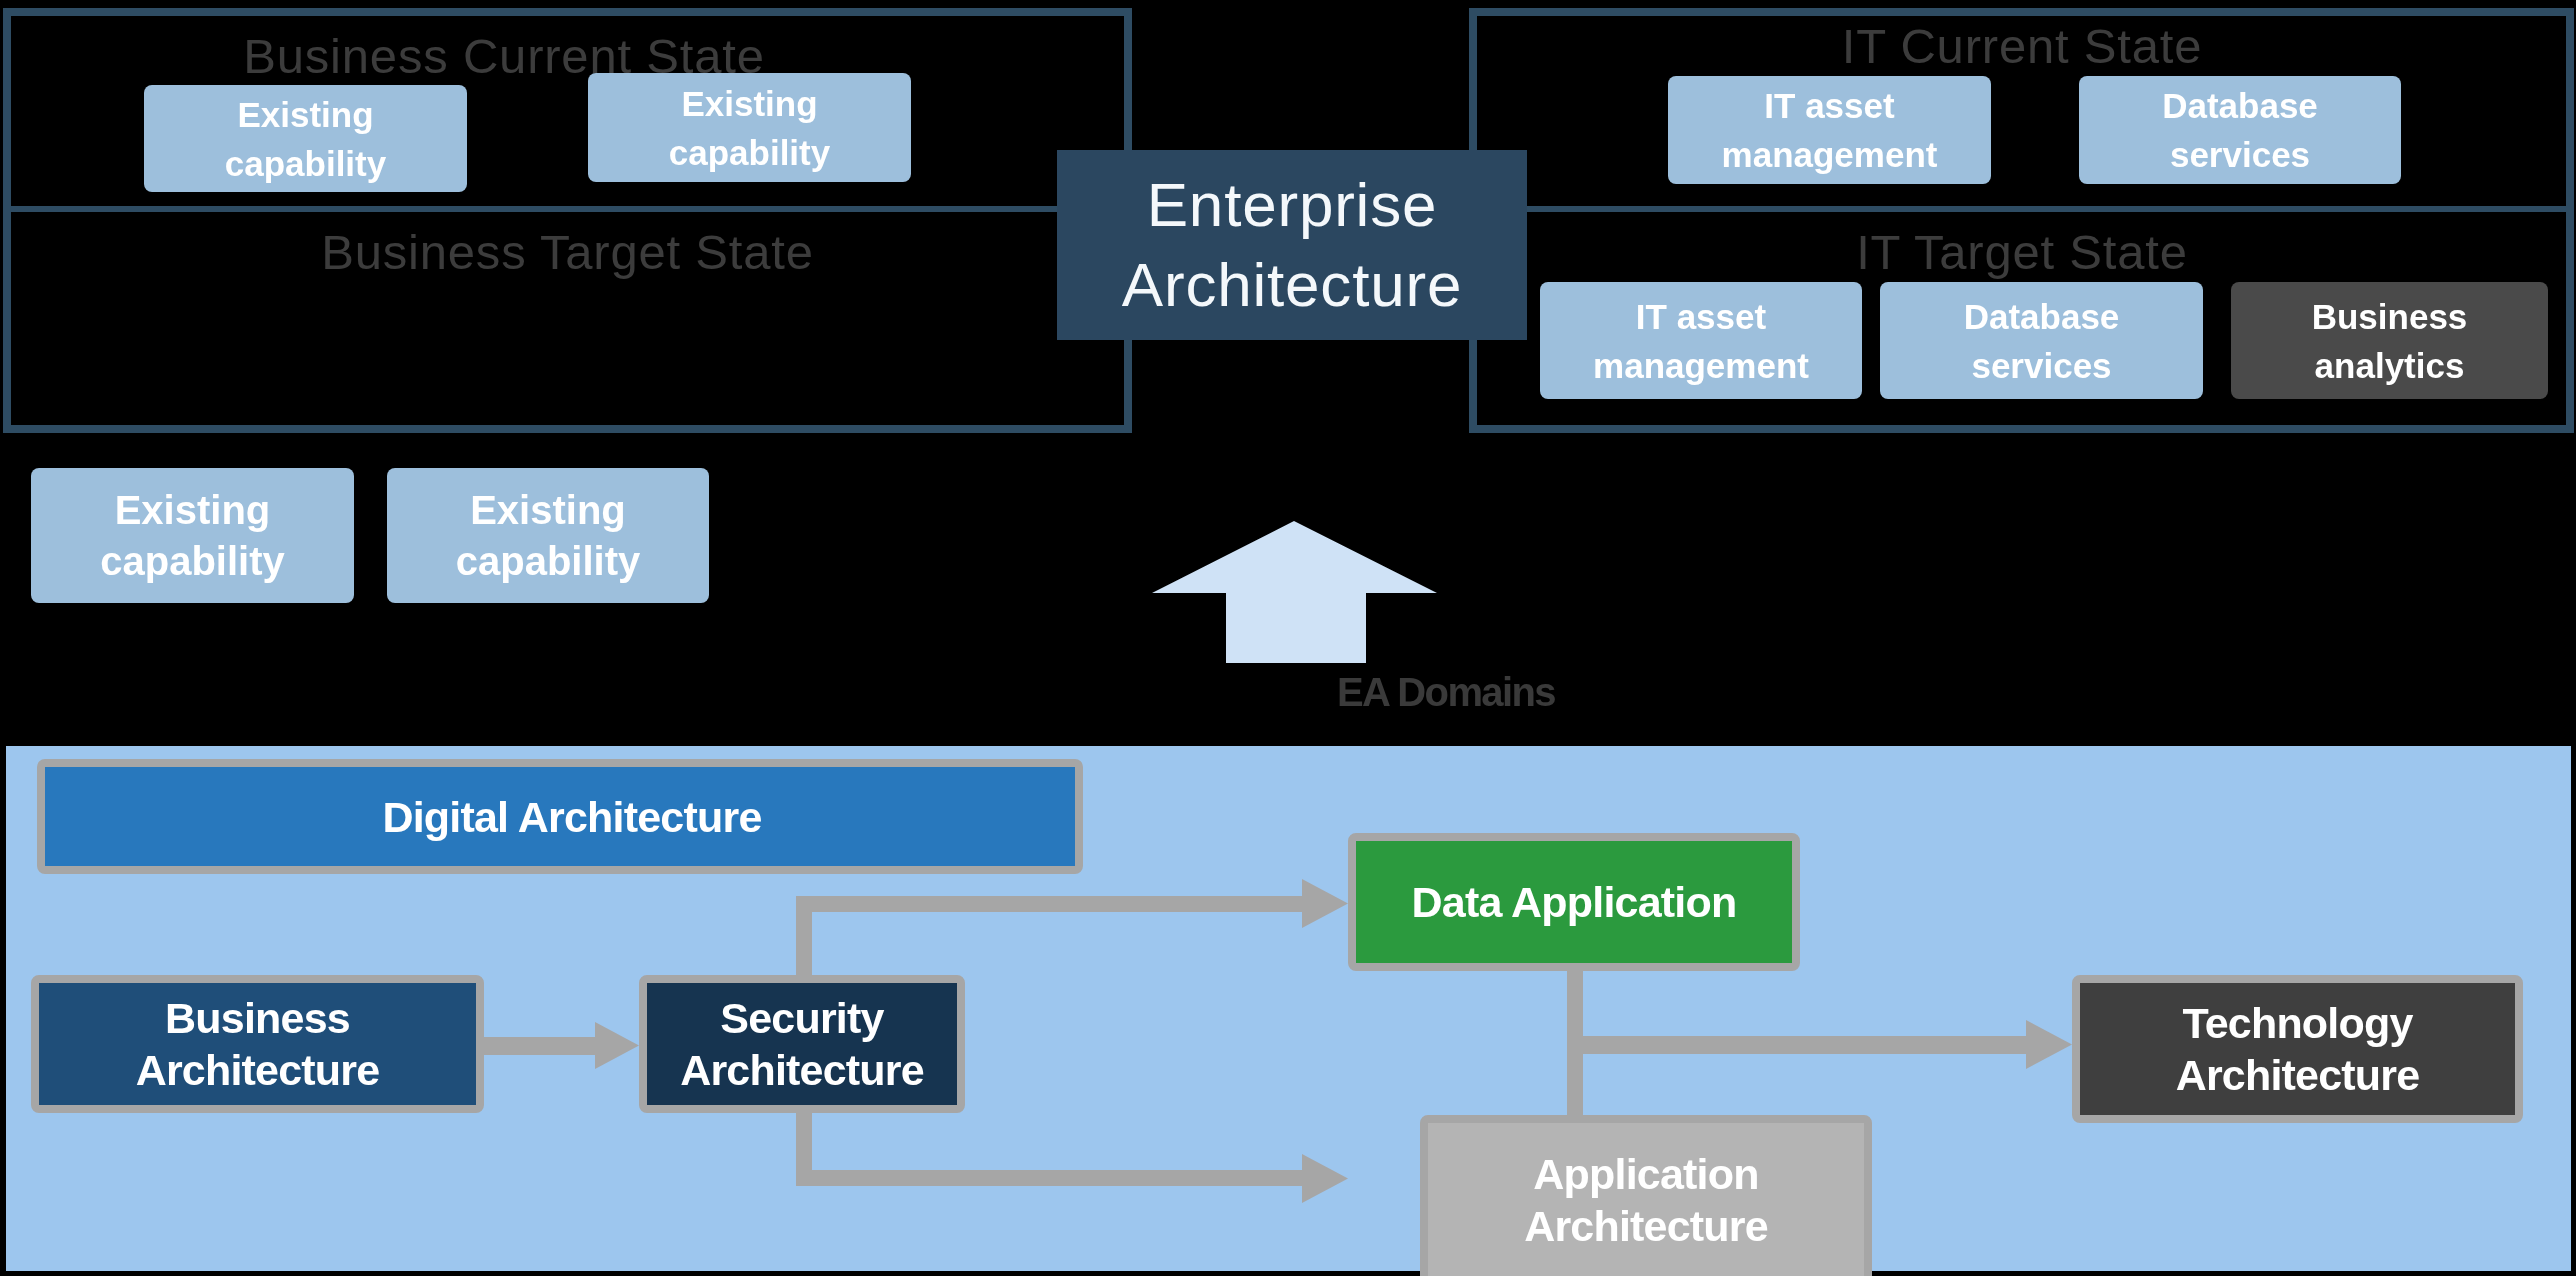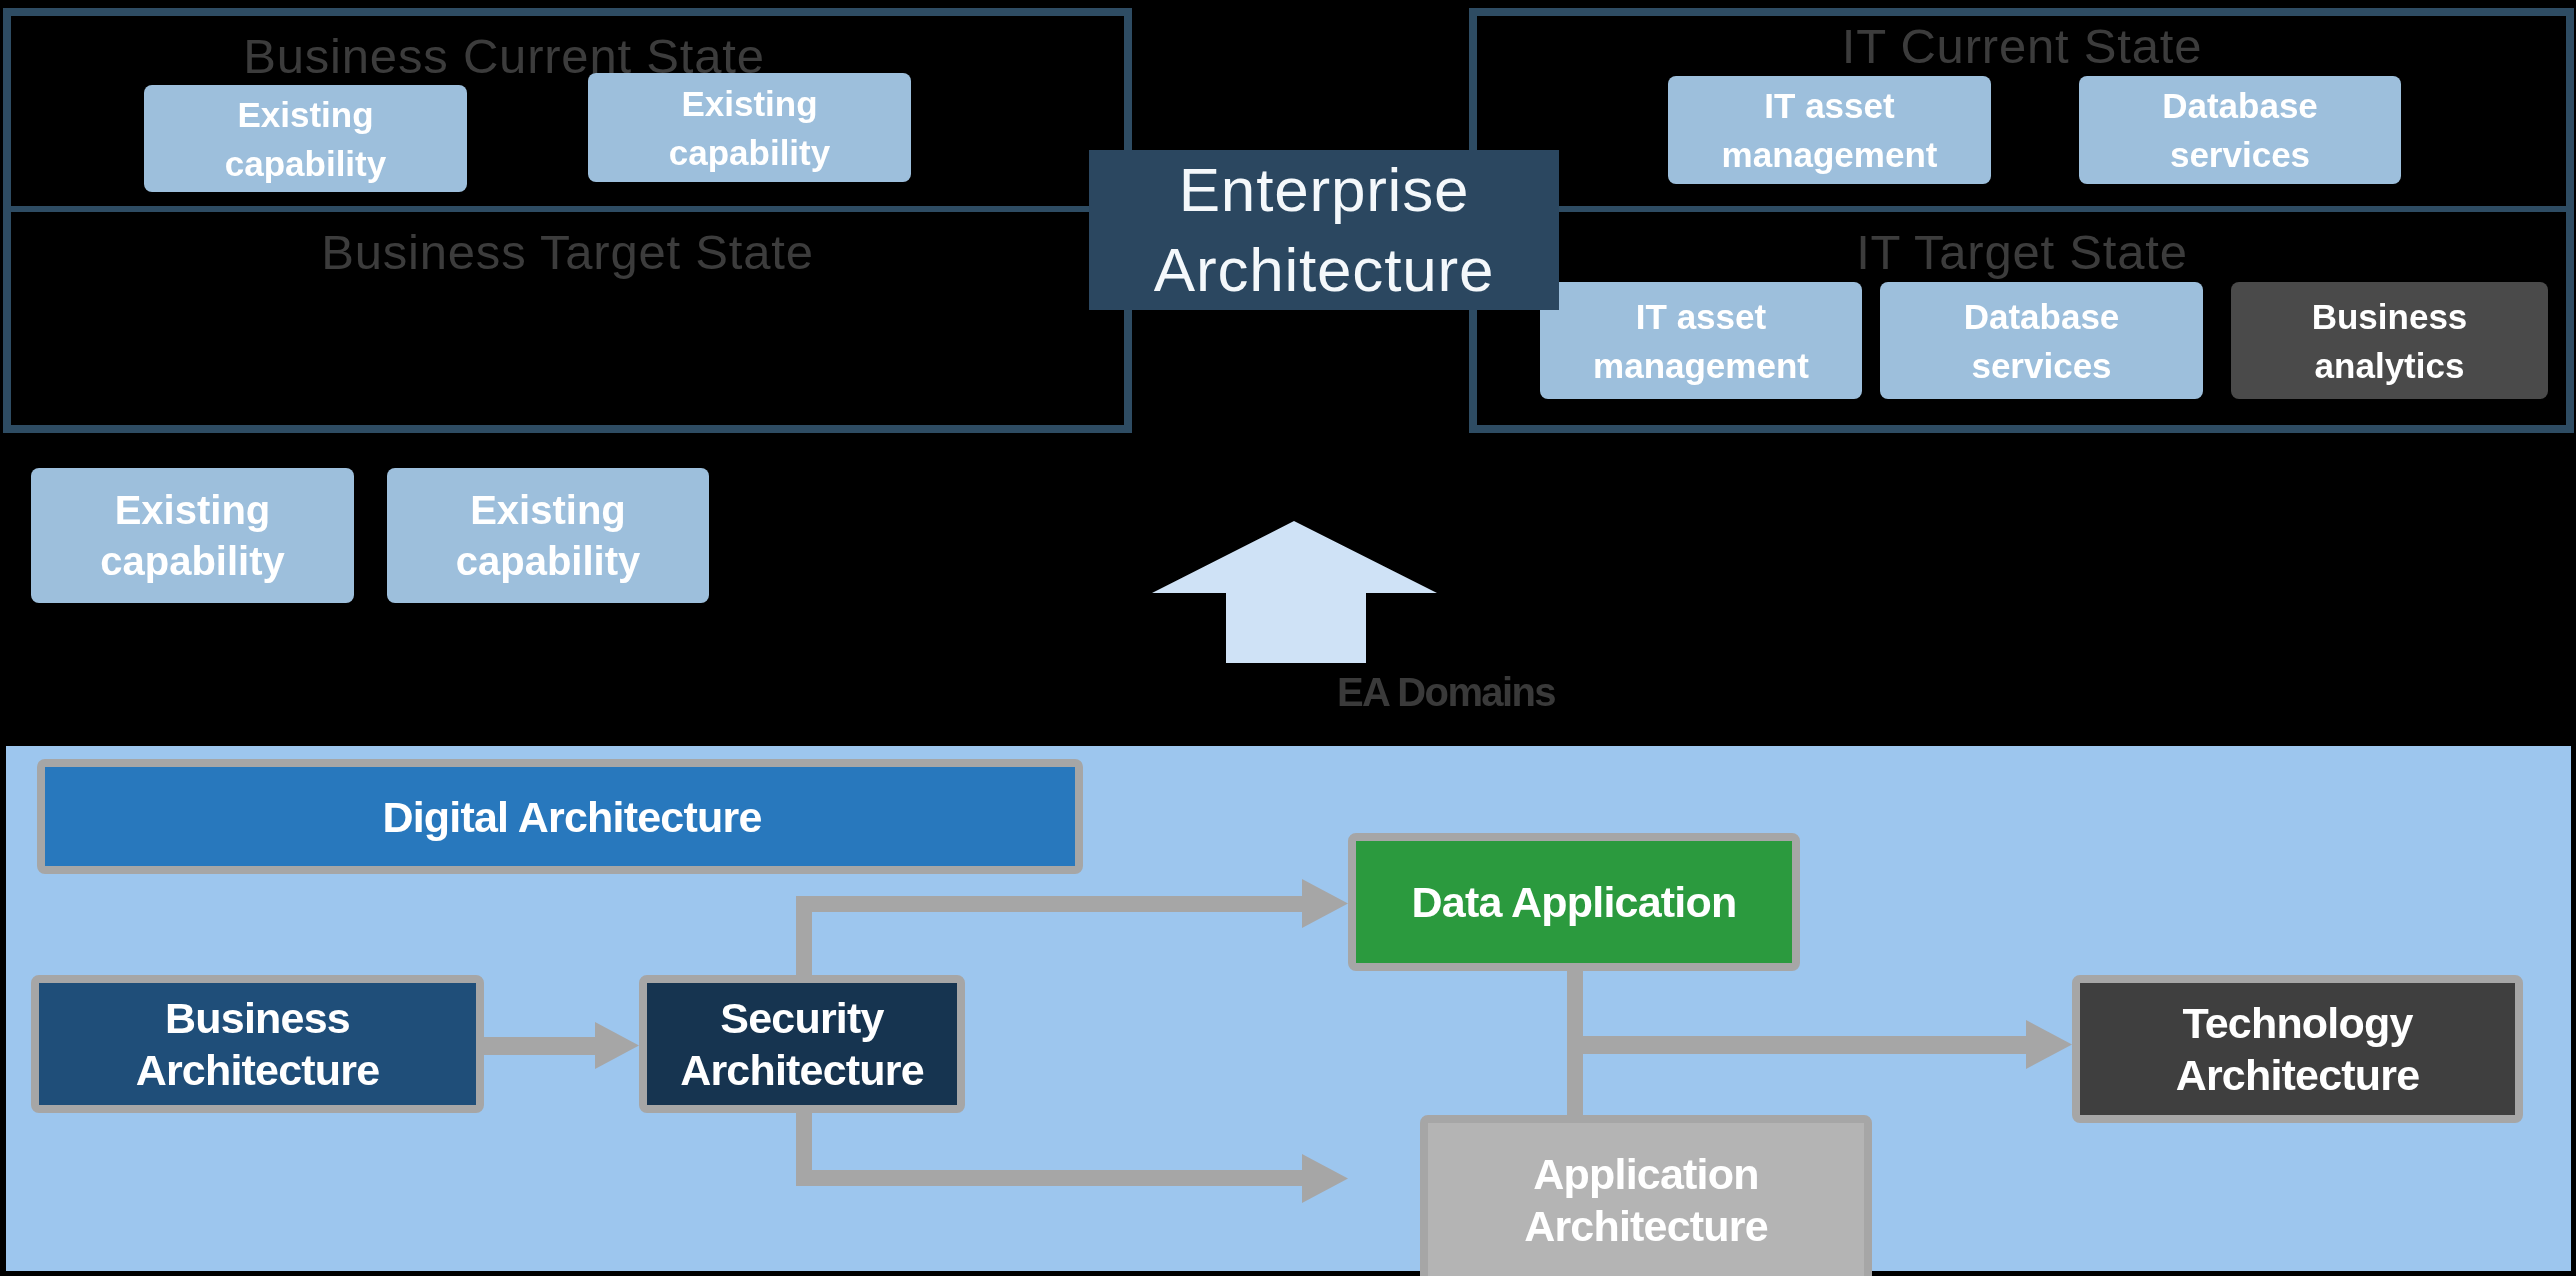--- a/index.html
+++ b/index.html
@@ -93,21 +93,21 @@
   <div class="abs capbox center wrap" style="left:1880px;top:282px;width:323px;height:117px;">Database
 services</div>
   <div class="abs capbox darkbox center wrap" style="left:2231px;top:282px;width:317px;height:117px;">Business
 analytics</div>
 
   <div class="abs capbox big center wrap" style="left:31px;top:468px;width:323px;height:135px;">Existing
 capability</div>
   <div class="abs capbox big center wrap" style="left:387px;top:468px;width:322px;height:135px;">Existing
 capability</div>
 
-  <div class="abs enterprise center wrap" style="left:1057px;top:150px;width:470px;height:160px;margin-left:32px;">Enterprise
+  <div class="abs enterprise center wrap" style="left:1057px;top:150px;width:470px;height:190px;">Enterprise
 Architecture</div>
 
   <div class="abs uparrow" style="left:1152px;top:521px;width:285px;height:142px;"></div>
   <div class="abs ealabel" style="left:1033px;top:670px;width:522px;">EA Domains</div>
 
   <div class="abs bpanel" style="left:5.5px;top:746px;width:2565px;height:525px;"></div>
 
   <div class="abs conn" style="left:484px;top:1037px;width:111px;height:18px;"></div>
   <div class="abs chead" style="left:595px;top:1022px;width:44px;height:47px;"></div>
 

